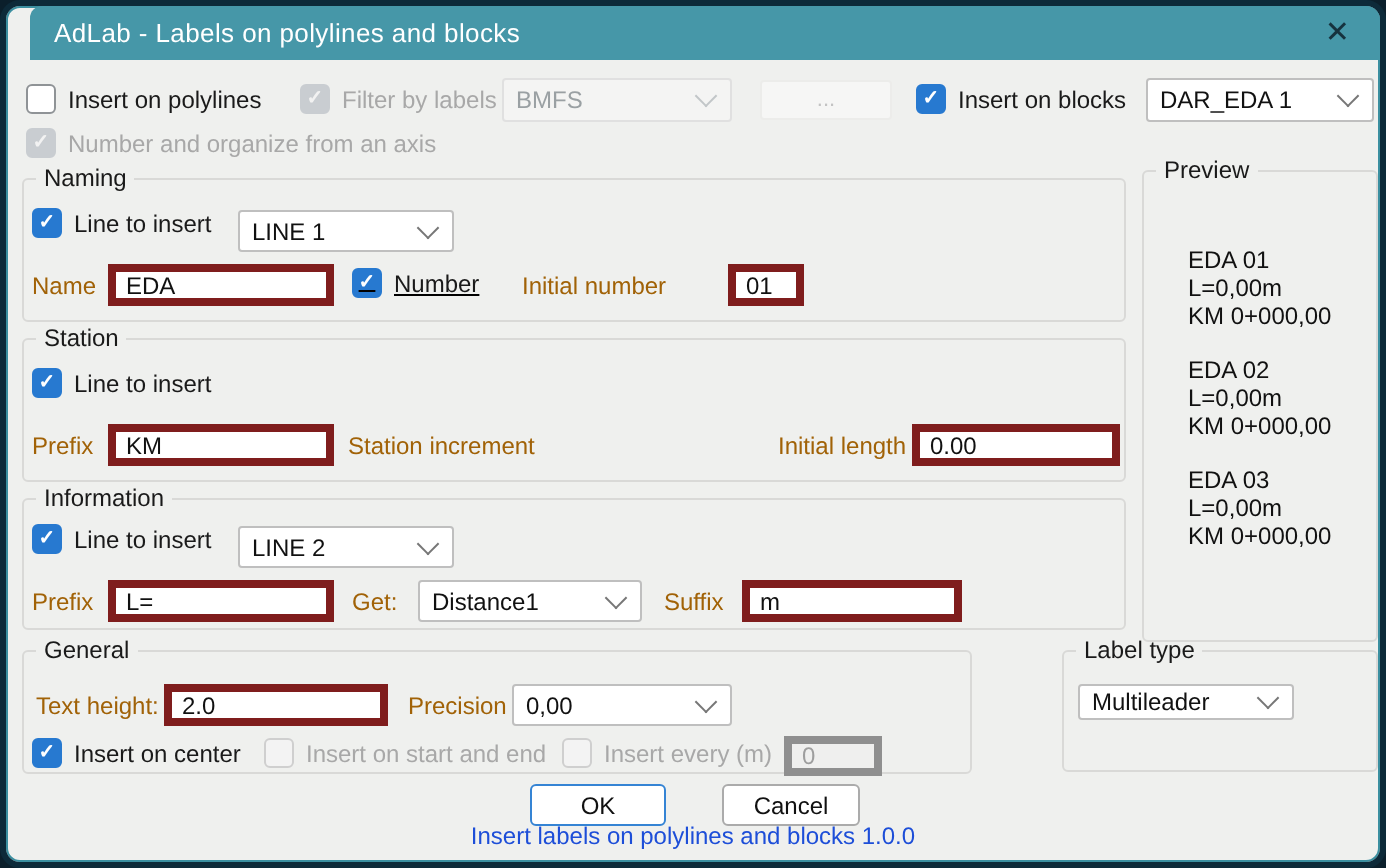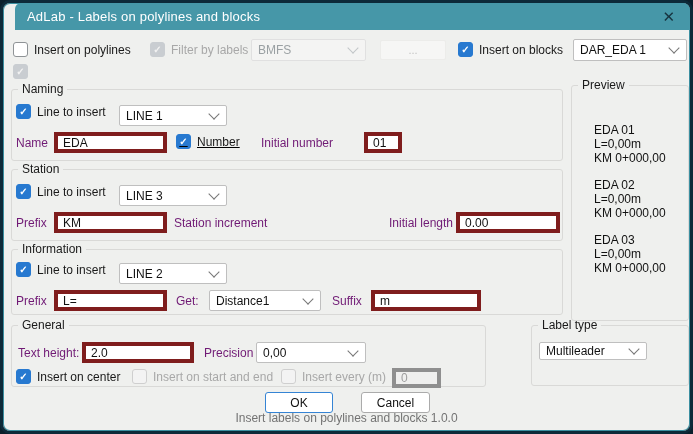--- a/index.html
+++ b/index.html
@@ -31,27 +31,27 @@
   .combo{position:absolute;box-sizing:border-box;border:1px solid #bfbfbf;border-radius:2px;background:#fff;
       display:flex;align-items:center;padding:0 8px 0 6px;font-size:12px;color:#111;}
   .combo .chev{margin-left:auto;width:7px;height:7px;border-right:1.5px solid #777;border-bottom:1.5px solid #777;
       transform:rotate(45deg);margin-top:-4px;flex:0 0 auto;}
   .combo.dis{background:#f4f4f3;border-color:#e0e0e0;color:#9aa0a3;}
   .combo.dis .chev{border-color:#c2c6c8;}
   .btn-dots{position:absolute;box-sizing:border-box;background:#f6f6f5;border:1px solid #ececea;border-radius:2px;
       color:#c3c3c3;font-size:11px;display:flex;align-items:center;justify-content:center;}
   .group{position:absolute;box-sizing:border-box;border:1px solid #d9d9d7;border-radius:3px;}
   .gtitle{position:absolute;top:-8px;left:6px;background:#eff0ee;padding:0 4px;font-size:12px;color:#1a1a1a;}
-  .lbl{position:absolute;font-size:12px;color:#701a75;white-space:nowrap;}
+  .lbl{position:absolute;font-size:12px;color:#a16207;white-space:nowrap;}
   .prevline{font-size:12px;color:#111;line-height:14px;}
   .prevblock{margin-bottom:13px;}
   .btn{position:absolute;box-sizing:border-box;background:#fff;border:1px solid #ababab;border-radius:3px;
       font-size:12px;color:#111;display:flex;align-items:center;justify-content:center;cursor:pointer;}
   .btn.primary{border:1.5px solid #3584d4;}
-  .status{position:absolute;left:0;right:0;top:408px;text-align:center;font-size:12px;color:#737373;}
+  .status{position:absolute;left:0;right:0;top:408px;text-align:center;font-size:12px;color:#1d4ed8;}
 </style>
 </head>
 <body>
 
 <div class="dialog">
 
   <div class="titlebar">
     <span class="title">AdLab - Labels on polylines and blocks</span>
     <span class="close">✕</span>
   </div>
@@ -80,20 +80,21 @@
     <span class="cb-label">Insert on blocks</span>
   </label>
 
   <div class="combo" style="left:570px;top:36px;width:114px;height:22px;">
     <span>DAR_EDA 1</span>
     <span class="chev"></span>
   </div>
 
   <label class="check disabled" style="left:10px;top:61px;">
     <span class="cb dis-checked"></span>
+    <span class="cb-label">Number and organize from an axis</span>
   </label>
 
   <div class="group" style="left:8px;top:86px;width:552px;height:72px;">
     <span class="gtitle">Naming</span>
     <label class="check" style="left:4px;top:14px;">
       <span class="cb checked"></span>
       <span class="cb-label">Line to insert</span>
     </label>
     <div class="combo" style="left:107px;top:15px;width:108px;height:21px;">
       <span>LINE 1</span>
@@ -108,24 +109,20 @@
     <span class="lbl" style="left:249px;top:46px;">Initial number</span>
     <input class="tb" style="left: 352px; top: 42px; width: 38px; height: 21px;" value="01">
   </div>
 
   <div class="group" style="left:8px;top:166px;width:552px;height:72px;">
     <span class="gtitle">Station</span>
     <label class="check" style="left:4px;top:14px;">
       <span class="cb checked"></span>
       <span class="cb-label">Line to insert</span>
     </label>
-    <div class="combo" style="left:107px;top:15px;width:108px;height:21px;">
-      <span>LINE 3</span>
-      <span class="chev"></span>
-    </div>
     <span class="lbl" style="left:4px;top:46px;">Prefix</span>
     <input class="tb" style="left: 42px; top: 42px; width: 113px; height: 21px;" value="KM">
     <span class="lbl" style="left:162px;top:46px;">Station increment</span>
     <span class="lbl" style="left:377px;top:46px;">Initial length</span>
     <input class="tb" style="left: 444px; top: 42px; width: 104px; height: 21px;" value="0.00">
   </div>
 
   <div class="group" style="left:8px;top:246px;width:552px;height:66px;">
     <span class="gtitle">Information</span>
     <label class="check" style="left:4px;top:12px;">

